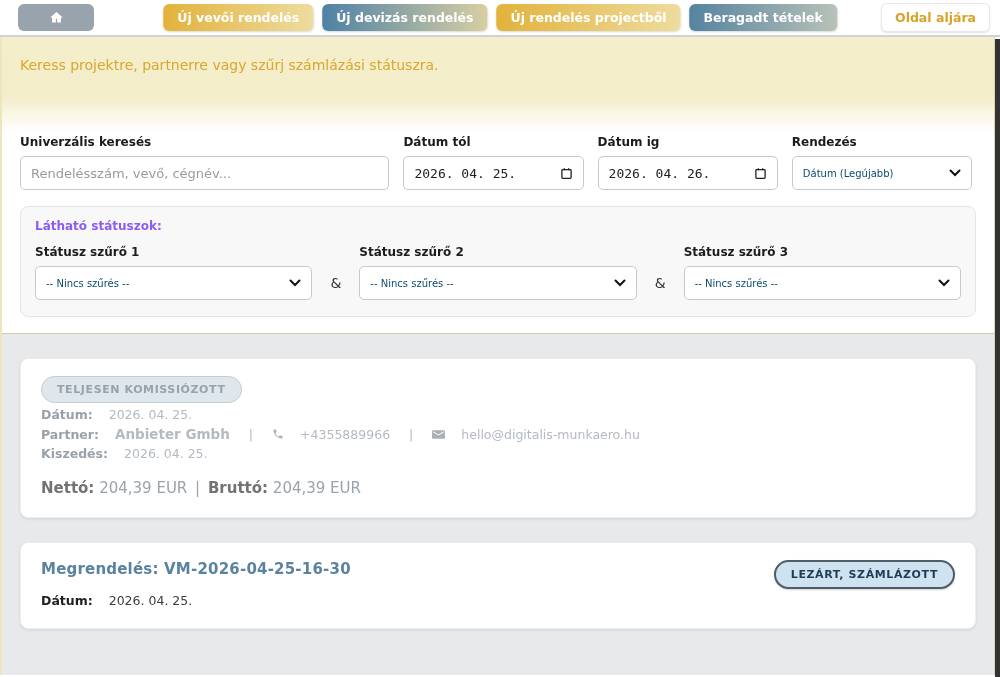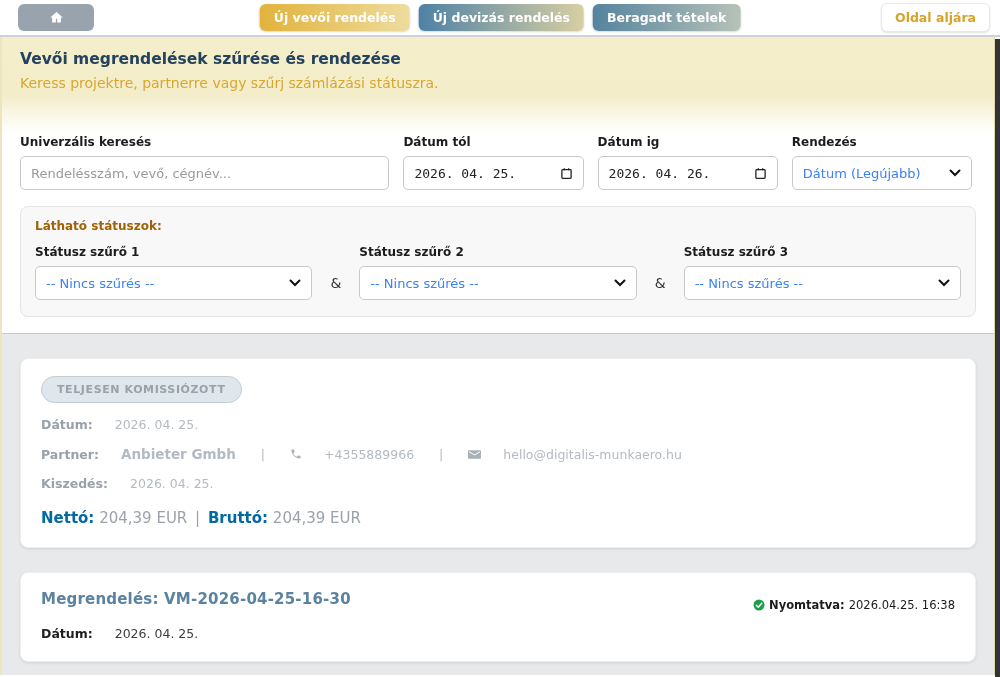--- a/index.html
+++ b/index.html
@@ -45,25 +45,25 @@
   .f-label { font-size: 12px; font-weight: bold; color: #1c1c1c; margin-bottom: 7px; }
   .f-input { height: 34px; border: 1px solid #c9c9c9; border-radius: 5px;
     padding: 0 10px; font-size: 13px; color: #333; width: 100%;
     font-family: inherit; background: #fff; }
   .f-input::placeholder { color: #9a9a9a; }
   .f-box { height: 34px; border: 1px solid #c9c9c9; border-radius: 5px; background: #fff;
     display: flex; align-items: center; justify-content: space-between;
     padding: 0 10px; cursor: pointer; }
   .date-text { font-family: "DejaVu Sans Mono", "Liberation Mono", monospace;
     font-size: 13px; color: #222; }
-  .select-text { font-size: 13px; color: #3b82f6; }
+  .select-text { font-size: 10px; color: #0c4a6e; }
 
   .status-box { margin: 16px 18px 0 18px; background: #f8f8f9; border: 1px solid #e4e4e6;
     border-radius: 8px; padding: 12px 14px 16px 14px; }
-  .status-heading { font-size: 12px; font-weight: bold; color: #a16207; }
+  .status-heading { font-size: 12px; font-weight: bold; color: #8b5cf6; }
   .status-row { display: flex; align-items: flex-end; gap: 18px; margin-top: 12px; }
   .status-group { flex: 1; display: flex; flex-direction: column; }
   .amp { font-size: 14px; color: #333; padding-bottom: 9px; }
 
   
   .cards { padding: 24px 18px 0 18px; }
   .card { background: #fff; border: 1px solid #efefef; border-radius: 8px;
     box-shadow: 0 1px 3px rgba(0,0,0,.10); padding: 17px 20px 20px 20px;
     margin-bottom: 24px; }
   .card-head { display: flex; justify-content: space-between; align-items: flex-start; }
@@ -72,61 +72,61 @@
   .card.active .card-title { color: #5b83a0; }
   .badge { border-radius: 999px; font-size: 11px; font-weight: bold;
     letter-spacing: .6px; padding: 6px 15px; white-space: nowrap; cursor: default; text-align: center; }
   .badge.gray { background: #dfe7ec; color: #96a2ac; border: 1px solid #c2ccd3; }
   .badge.blue { background: #cfe2f0; color: #1d3c57; border: 2px solid #4e5d68;
     box-shadow: 0 1px 2px rgba(0,0,0,.18); }
   .head-right { display: flex; flex-direction: column; align-items: flex-end; }
   .printed { margin-top: 8px; font-size: 11.5px; color: #1b1b1b;
     display: flex; align-items: center; gap: 4px; }
   .printed b { font-weight: bold; }
-  .row { font-size: 12.5px; margin-top: 14px; display: flex; align-items: center;
-    gap: 22px; flex-wrap: nowrap; }
+  .row { font-size: 12.5px; margin-top: 4px; display: flex; align-items: center;
+    gap: 16px; flex-wrap: nowrap; }
   .card.muted .row { color: #b3bac1; }
   .card.muted .row b, .card.muted .lbl { color: #99a1aa; }
   .card.active .row { color: #3d3d3d; }
   .card.active .row b, .card.active .lbl { color: #1f1f1f; }
   .lbl { font-weight: bold; }
   .pname { font-weight: bold; font-size: 13.5px; }
   .sep { padding: 0 3px; }
   .totals { margin-top: 18px; font-size: 15px; }
   .card.muted .totals { color: #9ba2ab; }
-  .card.muted .totals b { color: #0369a1; }
+  .card.muted .totals b { color: #737373; }
   .totals b { font-weight: bold; }
   .icon-sm { display: inline-flex; align-items: center; }
 </style>
 </head>
 <body>
 
 <div class="navbar">
   <button class="home-btn">
     <span class="icon-sm">
       <svg width="15" height="15" viewBox="0 0 24 24">
           <path fill="#fff" d="M12 3 2 12h3v8h6v-6h2v6h6v-8h3L12 3z"></path>
         </svg>
     </span>
   </button>
   <div class="nav-center">
     <button class="nav-btn gold">Új vevői rendelés</button>
     <button class="nav-btn blue-tan">Új devizás rendelés</button>
+    <button class="nav-btn gold">Új rendelés projectből</button>
     <button class="nav-btn blue-gray">Beragadt tételek</button>
   </div>
   <button class="bottom-link">Oldal aljára</button>
 </div>
 
 <div class="scroll-strip"></div>
 
 <div class="content">
 
   <div class="panel">
     <div class="hero">
-      <div class="hero-title">Vevői megrendelések szűrése és rendezése</div>
       <div class="hero-sub">Keress projektre, partnerre vagy szűrj számlázási státuszra.</div>
     </div>
 
     <div class="filters-row">
       <div class="f-col search">
         <label class="f-label">Univerzális keresés</label>
         <input class="f-input" type="text" placeholder="Rendelésszám, vevő, cégnév..." style="">
       </div>
       <div class="f-col small">
         <label class="f-label">Dátum tól</label>
@@ -247,30 +247,21 @@
         <span class="sep">|</span>
         <b>Bruttó:</b>
         <span>204,39 EUR</span>
       </div>
     </div>
 
     <div class="card active">
       <div class="card-head">
         <div class="card-title">Megrendelés: VM-2026-04-25-16-30</div>
         <div class="head-right">
-          <div class="printed">
-            <span class="icon-sm">
-              <svg width="12" height="12" viewBox="0 0 24 24">
-                  <circle cx="12" cy="12" r="11" fill="#1e9e4a"></circle>
-                  <polyline points="6.5,12.5 10.5,16.5 17.5,8.5" fill="none" stroke="#fff" stroke-width="3" stroke-linecap="round" stroke-linejoin="round"></polyline>
-                </svg>
-            </span>
-            <b>Nyomtatva:</b>
-            <span>2026.04.25. 16:38</span>
-          </div>
+          <span class="badge blue">LEZÁRT, SZÁMLÁZOTT</span>
         </div>
       </div>
       <div class="row">
         <span class="lbl">Dátum:</span>
         <span>2026. 04. 25.</span>
       </div>
 
     </div>
 
   </div>

